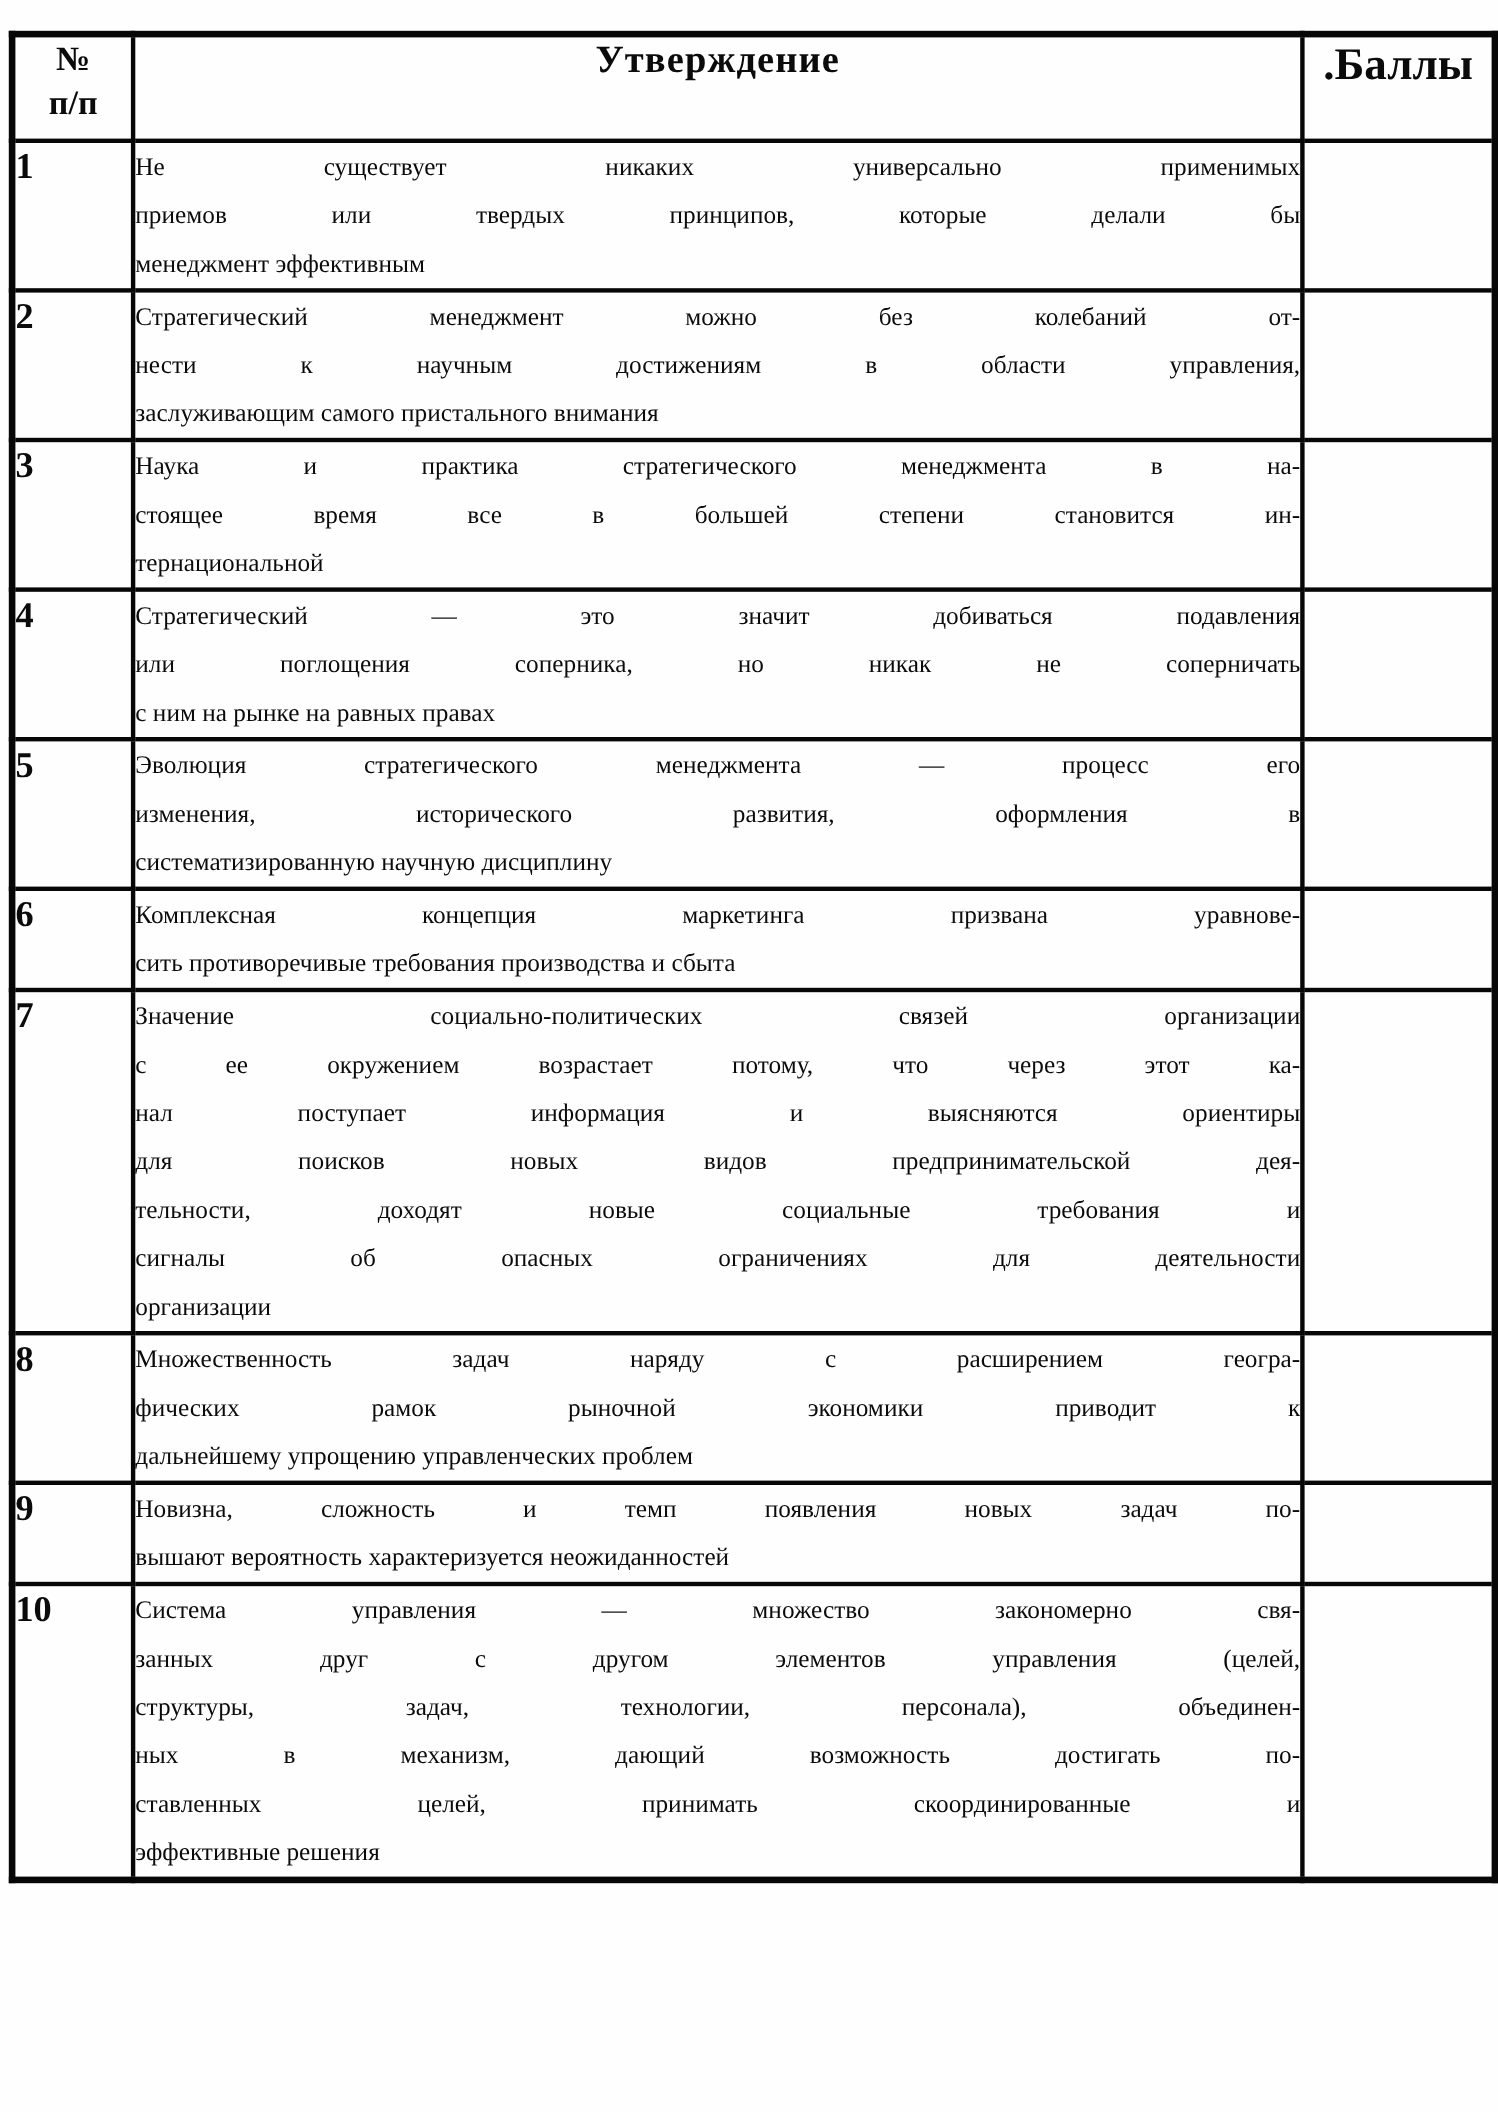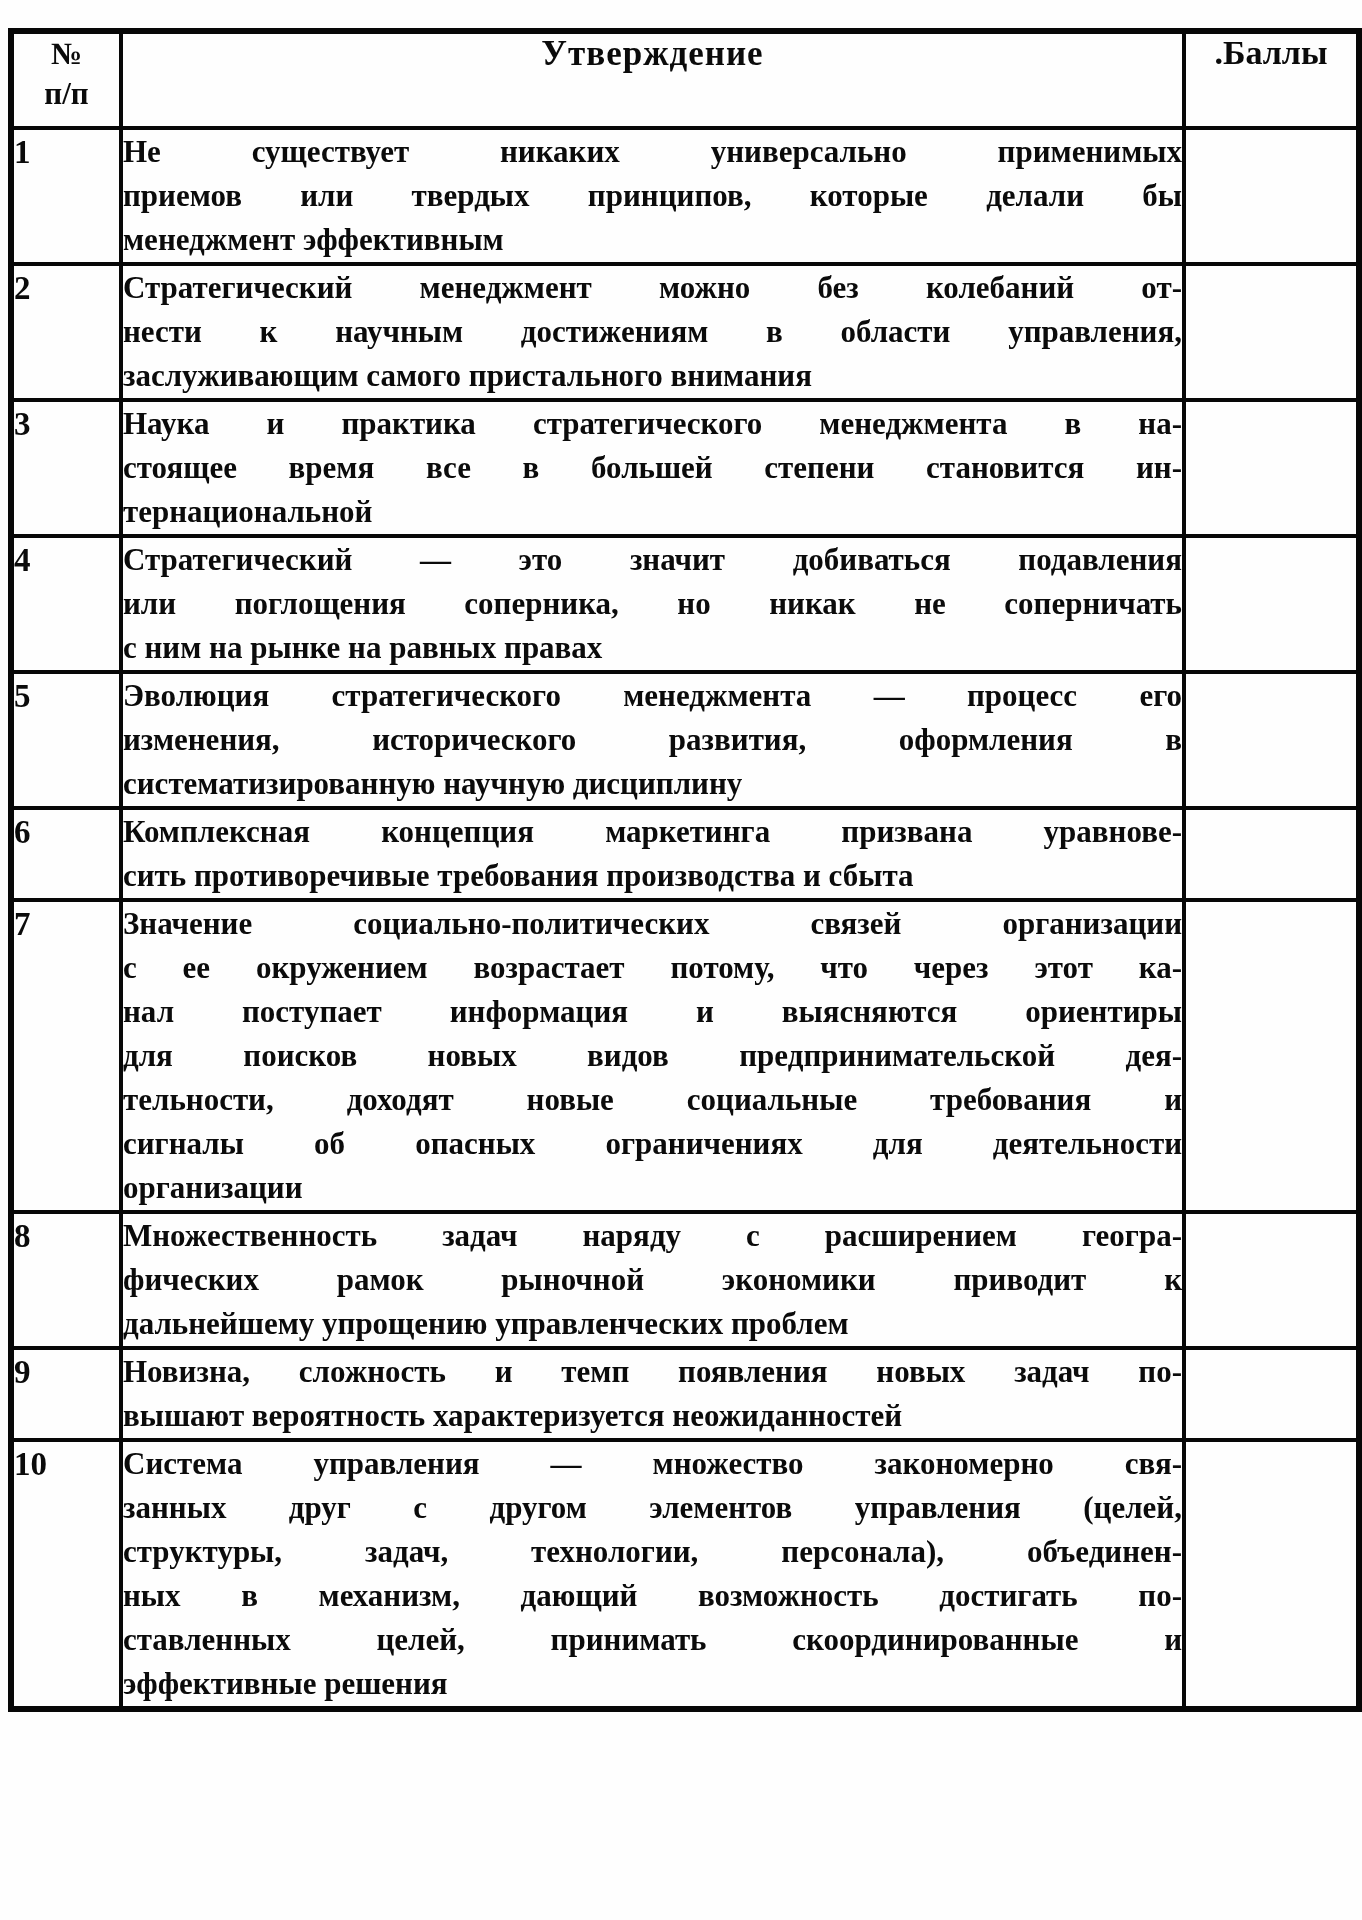--- a/index.html
+++ b/index.html
@@ -35,33 +35,33 @@
   col.c-st    { width: 1063px; }
   col.c-score { width: 175px; }
 
   thead th {
     height: 92px;
     vertical-align: middle;
     font-weight: bold;
   }
   .th-num   { font-size: 31px; line-height: 40px; text-align: center; }
   .th-st    { font-size: 35px; letter-spacing: 1px; }
-  .th-score { font-size: 34px; text-align: center; }
+  .th-score { font-size: 41px; text-align: center; }
 
   .cell-num {
     font-size: 33px;
     font-weight: bold;
     line-height: 44px;
     padding: 4px 0 0 24px;
     text-align: left;
   }
   .cell-statement {
     padding: 3px 16px 4px 24px;
-    font-size: 31px;
-    font-weight: bold;
+    font-size: 23px;
+    font-weight: normal;
   }
   .line {
     line-height: 44px;
     text-align: justify;
     text-justify: inter-word;
     text-align-last: justify;
   }
   .line.last {
     text-align: center;
     text-align-last: left;

